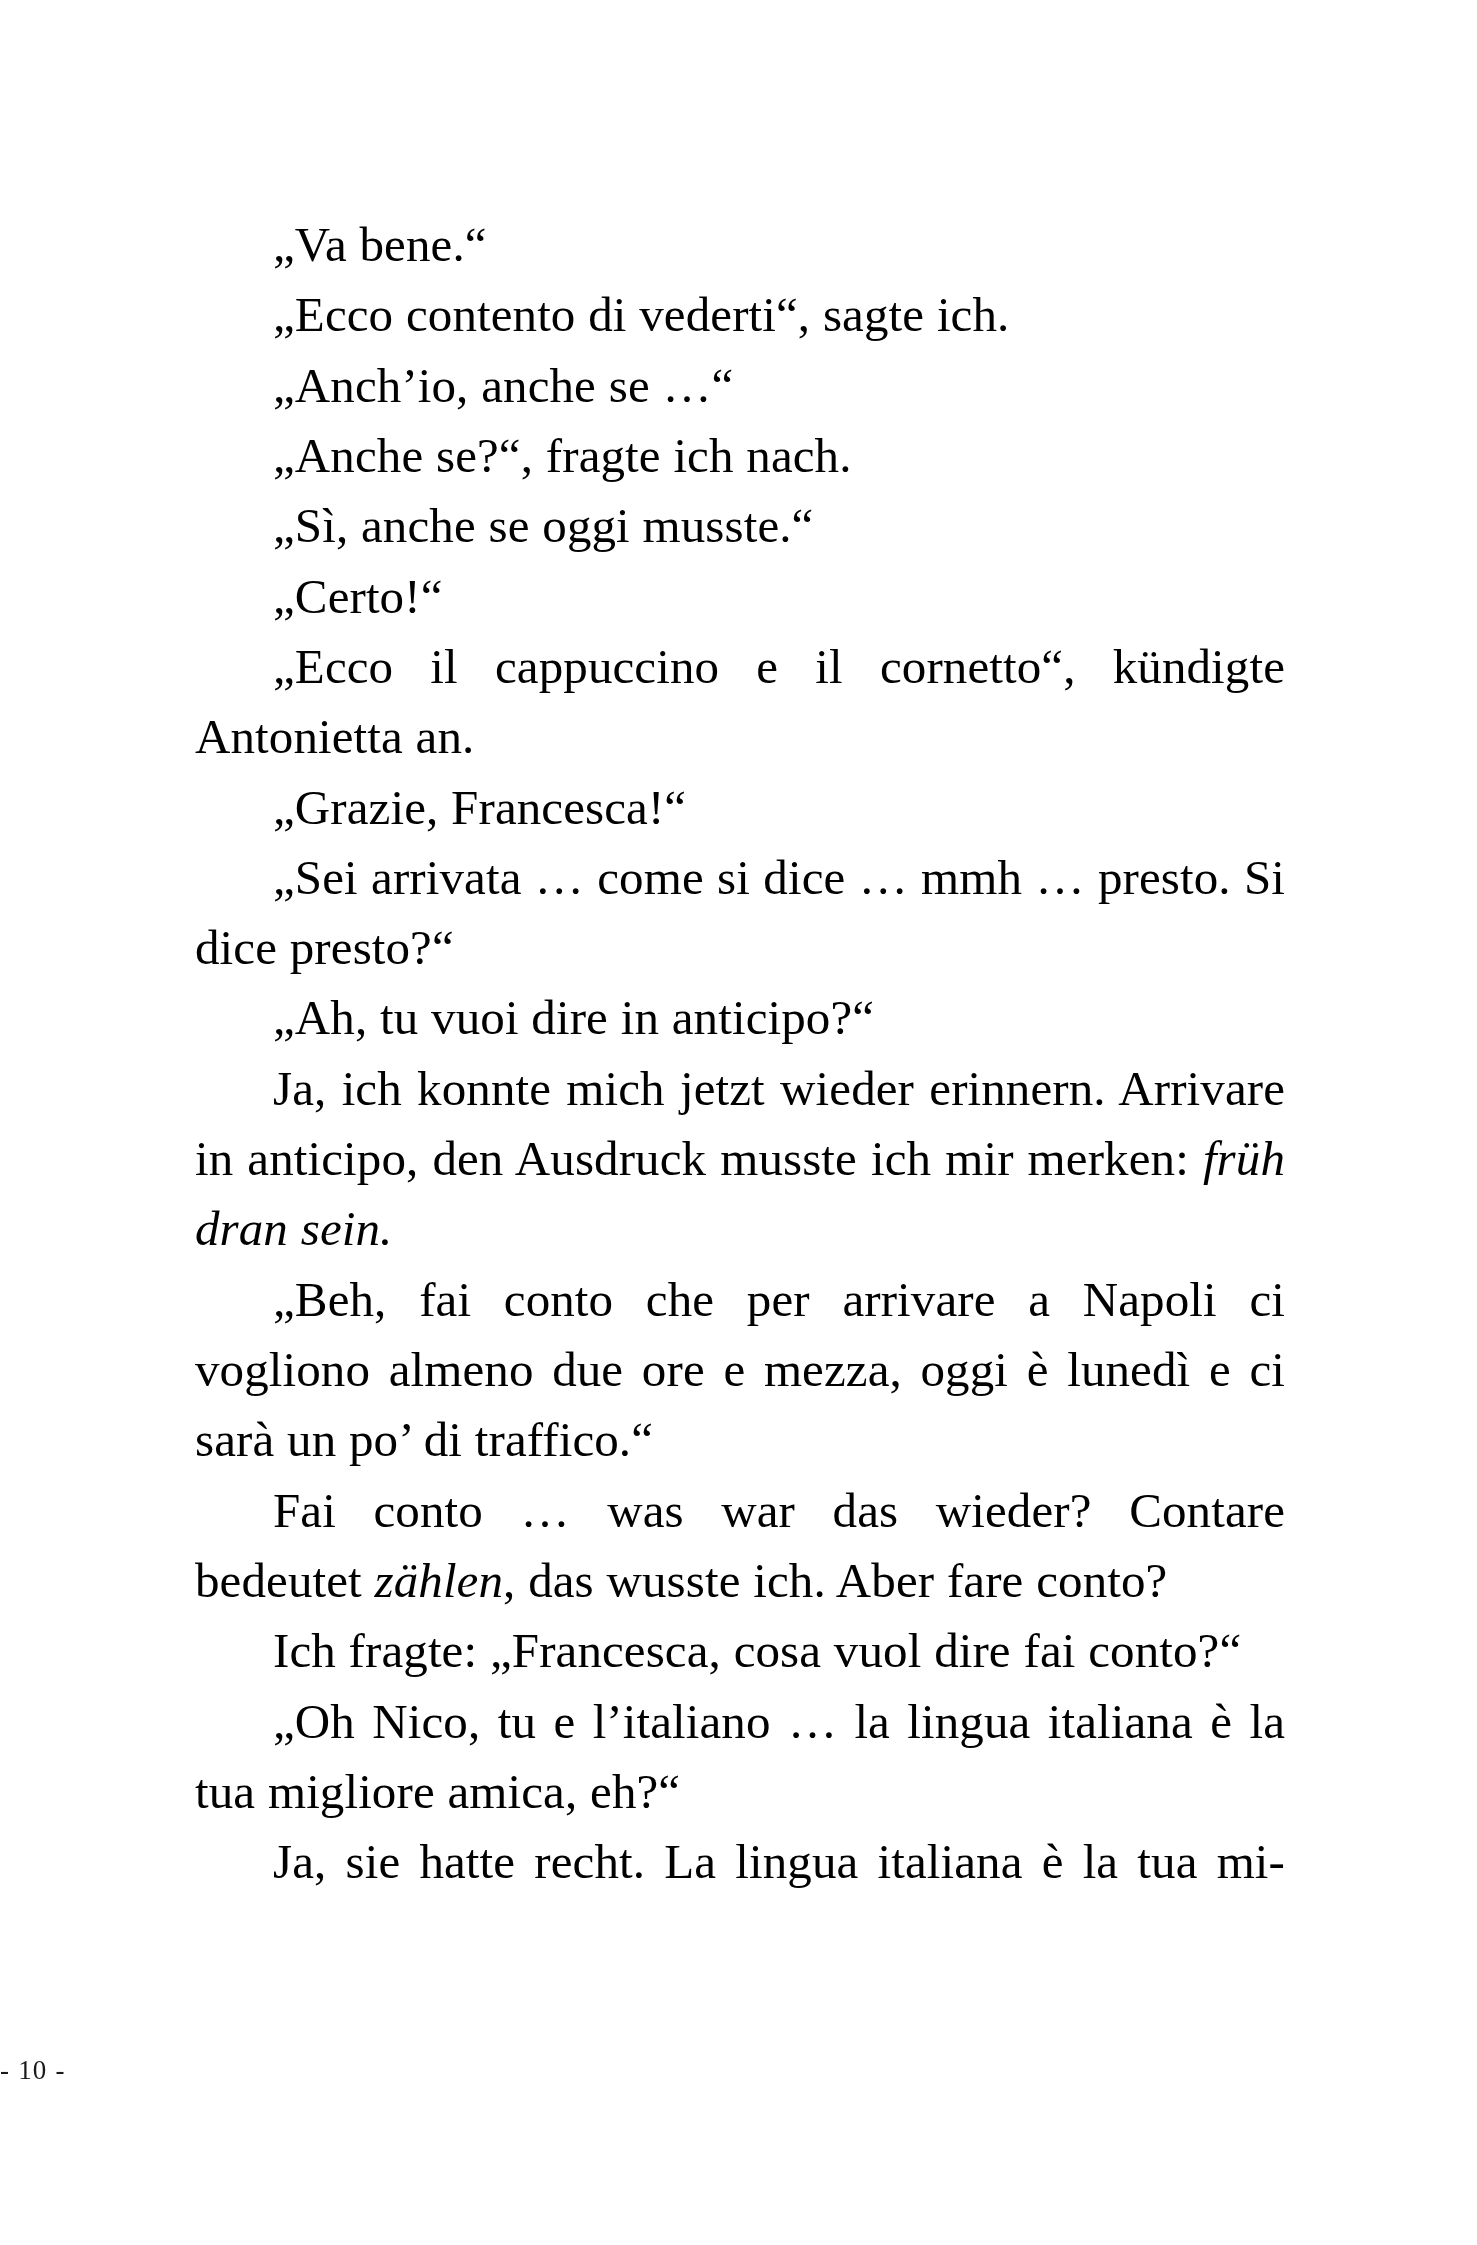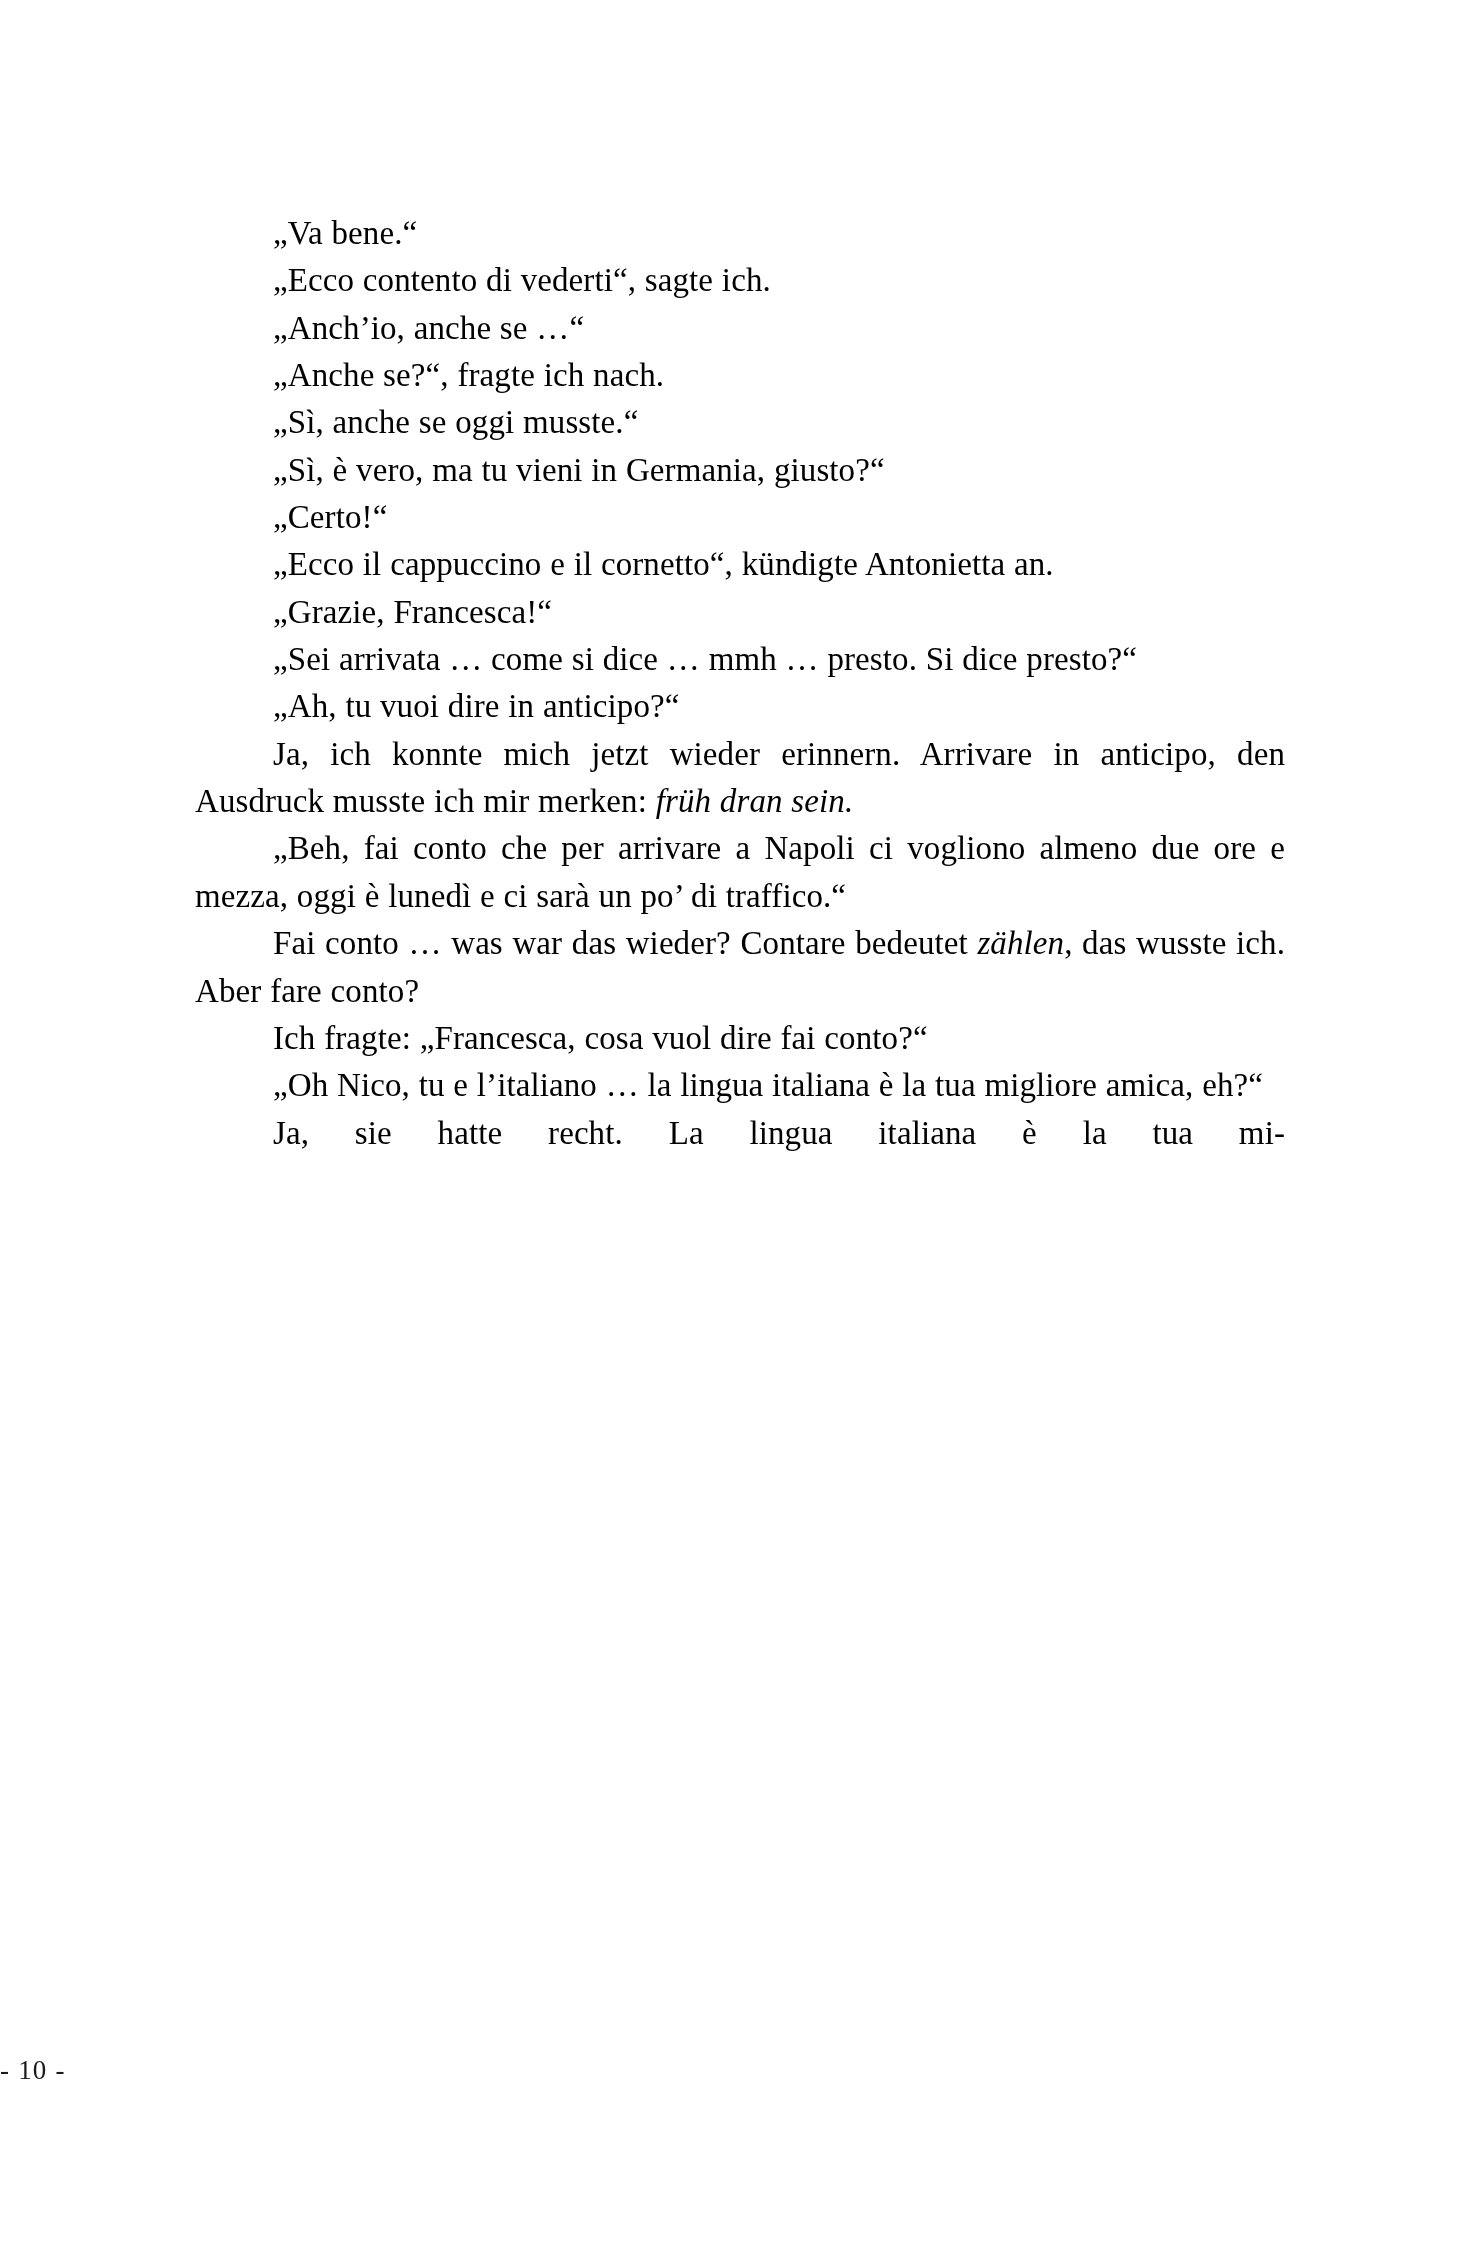--- a/index.html
+++ b/index.html
@@ -25,21 +25,21 @@
     width: 1477px;
     height: 2245px;
     background: #ffffff;
   }
 
   .text-block {
     position: absolute;
     left: 195px;
     top: 210px;
     width: 1090px;
-    font-size: 33px;
+    font-size: 49px;
     line-height: 1.435;
     text-align: justify;
     text-justify: inter-word;
     letter-spacing: 0.1px;
     word-spacing: 0.4px;
   }
 
   .para {
     margin: 0;
     padding: 0;
@@ -89,21 +89,20 @@
     <p class="para short">„Va bene.“</p>
 
     <p class="para short">„Ecco contento di vederti“, sagte ich.</p>
 
     <p class="para short">„Anch’io, anche se …“</p>
 
     <p class="para short">„Anche se?“, fragte ich nach.</p>
 
     <p class="para short">„Sì, anche se oggi musste.“</p>
 
-    <p class="para short">„Sì, è vero, ma tu vieni in Germania, giusto?“</p>
 
     <p class="para short">„Certo!“</p>
 
     <p class="para">„Ecco il cappuccino e il cornetto“, kündigte Antonietta an.</p>
 
     <p class="para short">„Grazie, Francesca!“</p>
 
     <p class="para">„Sei arrivata … come si dice … mmh … presto. Si dice presto?“</p>
 
     <p class="para short">„Ah, tu vuoi dire in anticipo?“</p>

